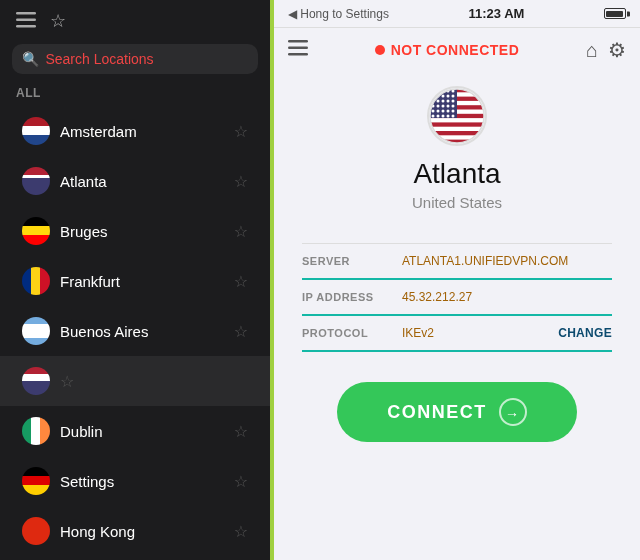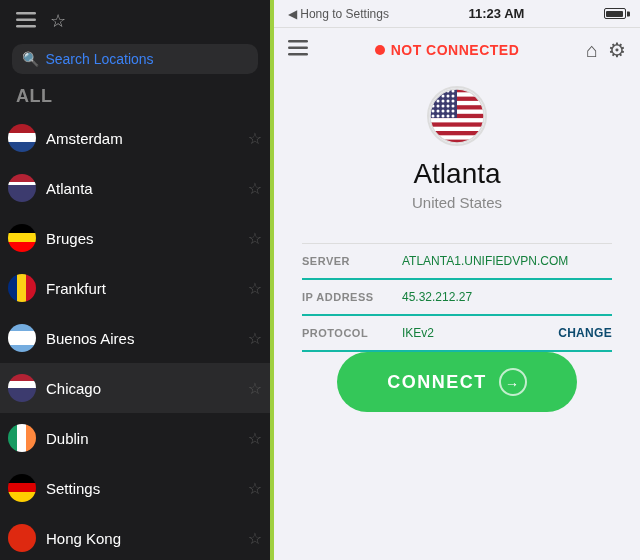--- a/index.html
+++ b/index.html
@@ -57,43 +57,43 @@
       padding: 7px 10px;
       gap: 6px;
     }
 
     .search-icon {
       color: #888;
       font-size: 14px;
     }
 
     .search-text {
-      color: #3b82f6;
+      color: #ef4444;
       font-size: 14px;
     }
 
     .section-label {
       color: #888;
-      font-size: 18px;
+      font-size: 12px;
       font-weight: 600;
       padding: 2px 0 6px 16px;
       letter-spacing: 0.5px;
     }
 
     .location-list {
       flex: 1;
       overflow-y: auto;
     }
 
     .location-list::-webkit-scrollbar { display: none; }
 
     .location-item {
       display: flex;
       align-items: center;
-      padding: 11px 8px;
+      padding: 11px 22px;
       cursor: pointer;
       gap: 10px;
     }
 
     .location-item.active {
       background: #2a2a2c;
     }
 
     .flag {
       width: 28px;
@@ -303,36 +303,37 @@
       font-size: 11px;
       font-weight: 600;
       color: #888;
       width: 90px;
       flex-shrink: 0;
       letter-spacing: 0.5px;
     }
 
     .info-value {
       font-size: 12px;
-      color: #15803d;
+      color: #a16207;
       flex: 1;
     }
 
     .change-btn {
       font-size: 12px;
       font-weight: 600;
       color: #0c4a6e;
       cursor: pointer;
       background: none;
       border: none;
       padding: 0;
       letter-spacing: 0.3px;
     }
 
     .connect-btn {
+      margin-top: 30px;
       background: #34c759;
       color: #fff;
       border: none;
       border-radius: 30px;
       padding: 16px 50px;
       font-size: 18px;
       font-weight: 700;
       letter-spacing: 1.5px;
       cursor: pointer;
       display: flex;
@@ -407,21 +408,20 @@
         <span class="location-name">Frankfurt</span>
         <span class="star-btn">☆</span>
       </div>
       <div class="location-item">
         <div class="flag flag-buenosaires"></div>
         <span class="location-name">Buenos Aires</span>
         <span class="star-btn">☆</span>
       </div>
       <div class="location-item active">
         <div class="flag flag-chicago"></div>
-        <span class="location-name">Chicago</span>
         <span class="star-btn">☆</span>
       </div>
       <div class="location-item">
         <div class="flag flag-dublin"></div>
         <span class="location-name">Dublin</span>
         <span class="star-btn">☆</span>
       </div>
       <div class="location-item">
         <div class="flag flag-frankfurt"></div>
         <span class="location-name">Settings</span>

